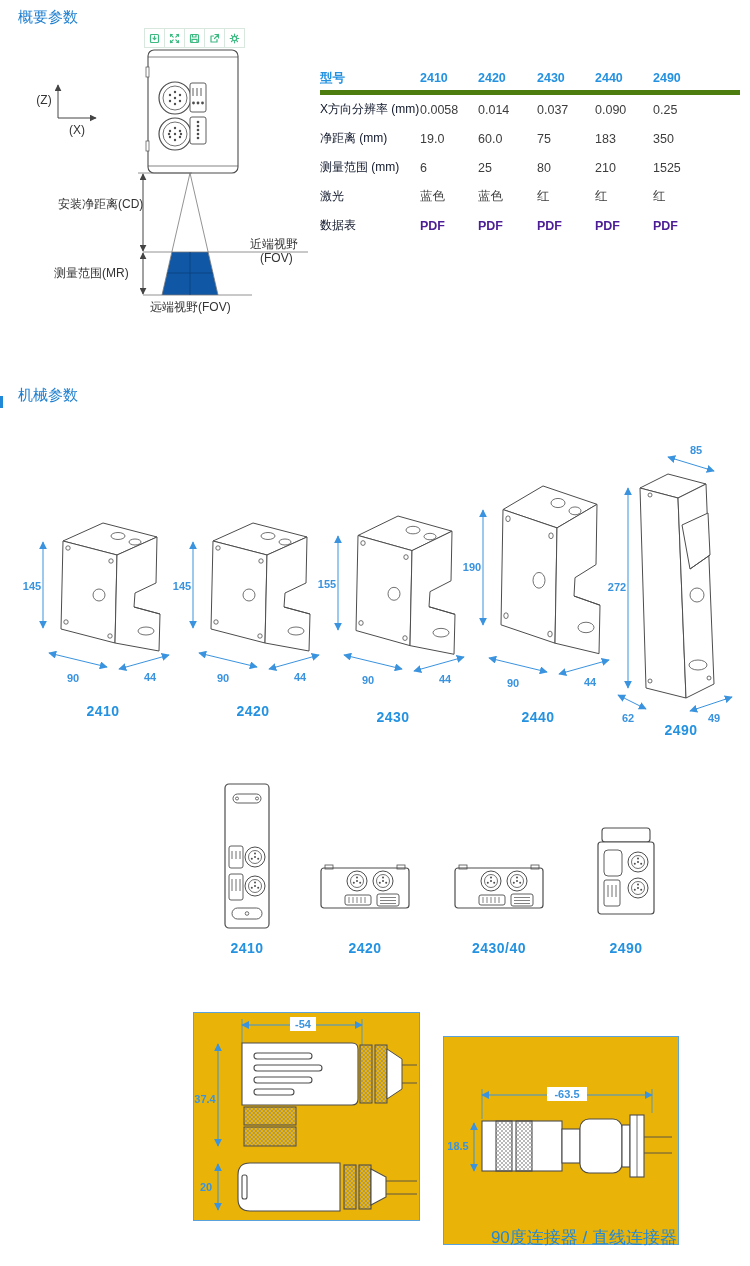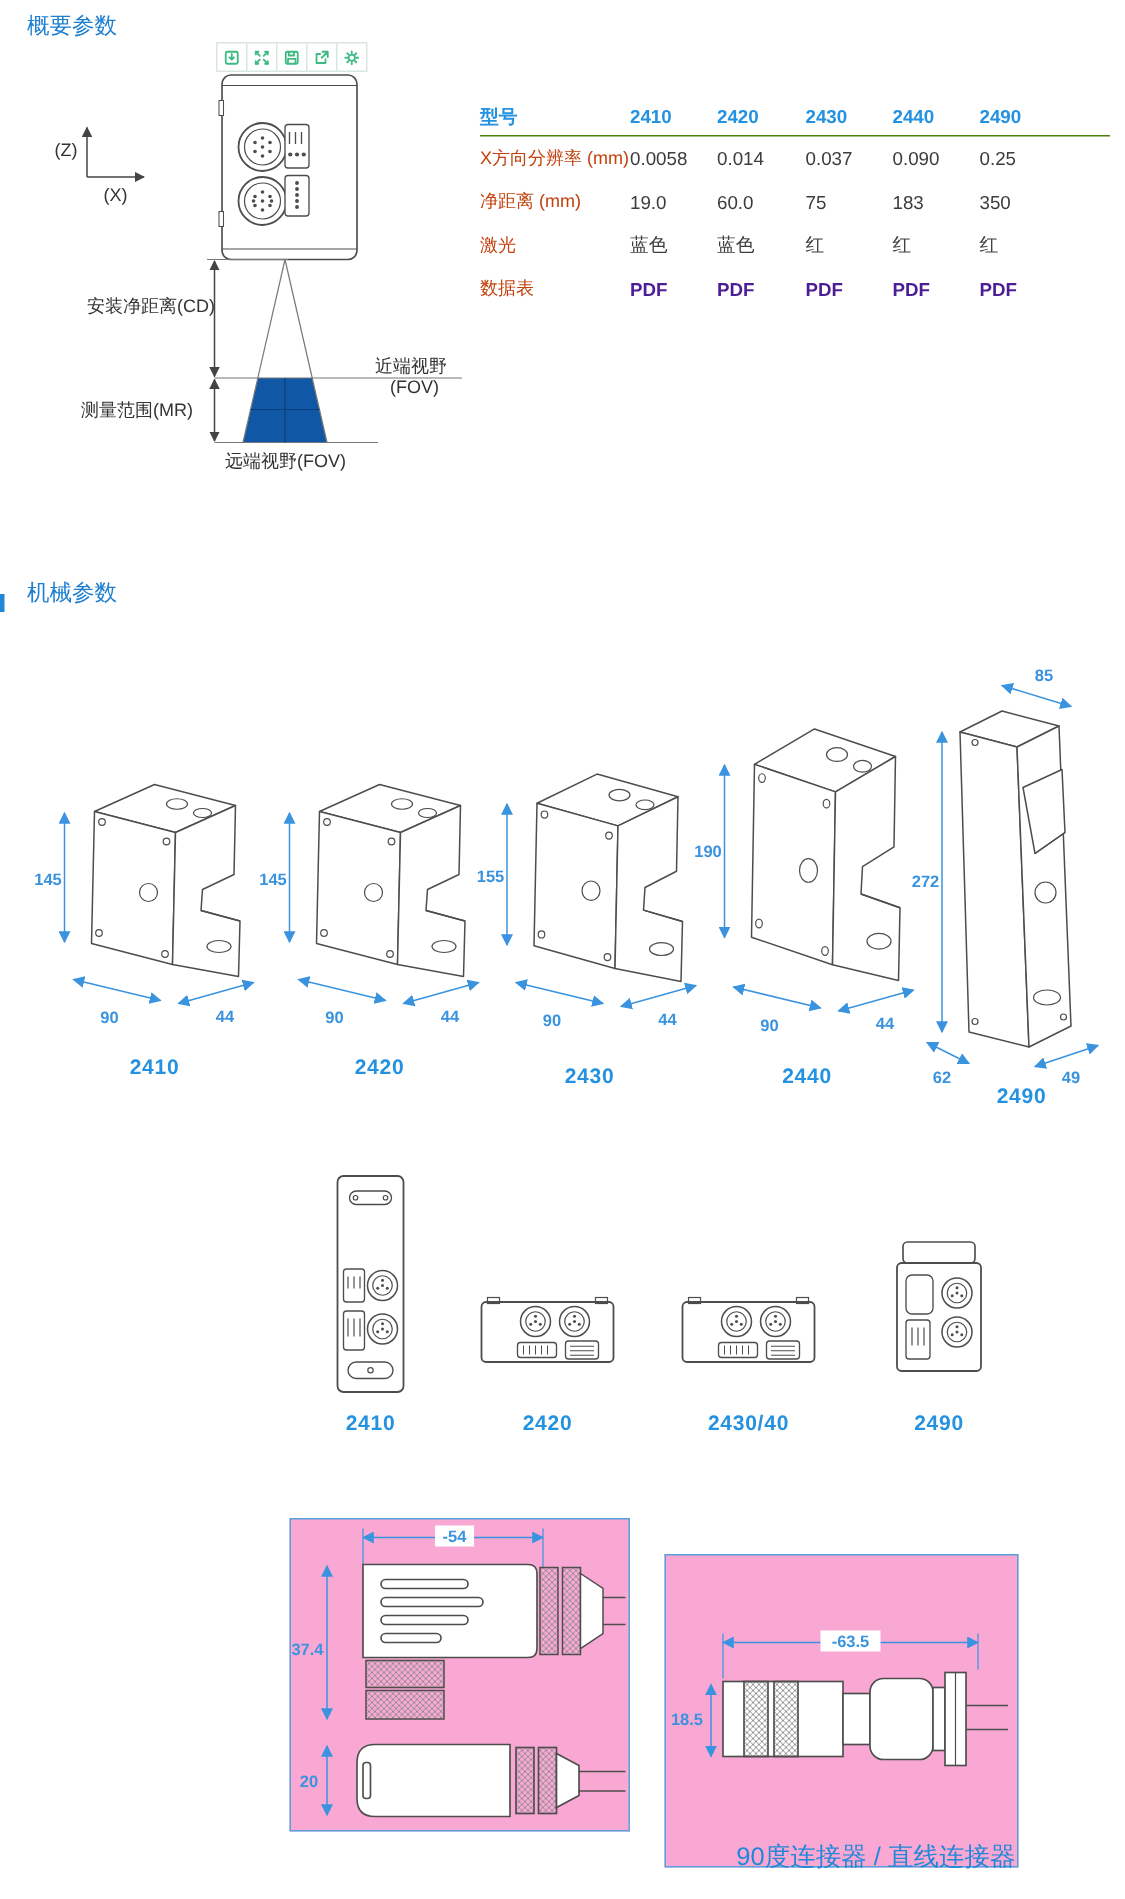--- a/index.html
+++ b/index.html
@@ -8,31 +8,31 @@
   .abs{position:absolute;}
   .sec-title{font-size:15px;color:#1e7fd0;font-weight:400;}
   
   .toolbar{display:flex;}
   .tool{width:19px;height:18px;border:1px solid #d9e8de;background:#fff;margin-left:-1px;
         display:flex;align-items:center;justify-content:center;cursor:pointer;}
   .tool svg{stroke:#3cba82;fill:none;stroke-width:1.2;stroke-linecap:round;stroke-linejoin:round;}
   
   .spec{position:absolute;left:320px;top:66px;width:420px;font-size:12.5px;}
   .spec .hrow{display:grid;grid-template-columns:100px 58px 59px 58px 58px 87px;height:24px;
-              align-items:center;border-bottom:1px solid #4d7c0f;color:#2492e0;font-weight:bold;}
+              align-items:center;border-bottom:5px solid #4d7c0f;color:#2492e0;font-weight:bold;}
   .spec .row{display:grid;grid-template-columns:100px 58px 59px 58px 58px 87px;height:29px;align-items:center;}
-  .spec .lab{font-size:12px;color:#c2410c;}
+  .spec .lab{font-size:12px;color:#0f172a;}
   .pdf{color:#4c1d95;font-weight:bold;cursor:pointer;}
   
   svg text.dim{font:bold 11px "Liberation Sans",sans-serif;fill:#3a93de;}
   svg text.cjk{font:12px "Liberation Sans",sans-serif;fill:#333;}
   .body *{vector-effect:non-scaling-stroke;}
   .mlabel{font-size:14px;font-weight:bold;color:#2492e0;text-align:center;letter-spacing:.5px;}
   .caption{font-size:17px;color:#2188d8;text-align:right;}
-  .cbox{position:absolute;border:1px solid #5aa2dc;background:#f9a8d4;}
+  .cbox{position:absolute;border:1px solid #5aa2dc;background:#eab308;}
   .accent-strip{position:absolute;left:0;top:396px;width:3px;height:12px;background:#2188d8;}
 </style>
 </head>
 <body>
 
 <div id="page">
 
   <svg width="0" height="0" style="position:absolute">
     <defs>
       <marker id="arr" viewBox="0 0 10 10" refX="9" refY="5" markerWidth="8" markerHeight="8" markerUnits="userSpaceOnUse" orient="auto-start-reverse">
@@ -213,20 +213,28 @@
     </div>
     <div class="row">
       <span class="lab">净距离 (mm)</span>
       <span>19.0</span>
       <span>60.0</span>
       <span>75</span>
       <span>183</span>
       <span>350</span>
     </div>
     <div class="row">
+      <span class="lab">测量范围 (mm)</span>
+      <span>6</span>
+      <span>25</span>
+      <span>80</span>
+      <span>210</span>
+      <span>1525</span>
+    </div>
+    <div class="row">
       <span class="lab">激光</span>
       <span>蓝色</span>
       <span>蓝色</span>
       <span>红</span>
       <span>红</span>
       <span>红</span>
     </div>
     <div class="row">
       <span class="lab">数据表</span>
       <span class="pdf">PDF</span>

